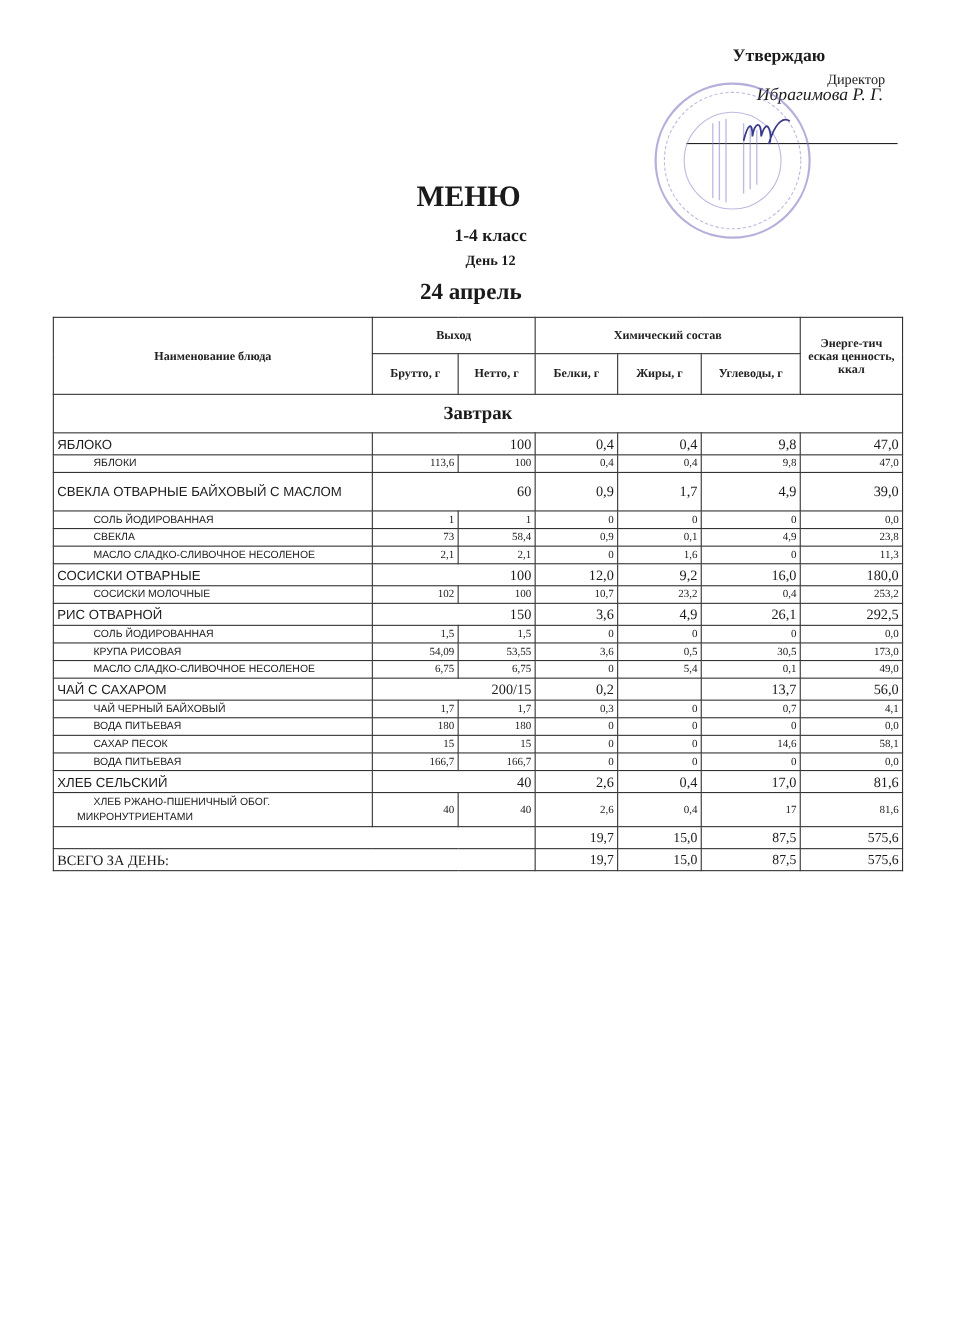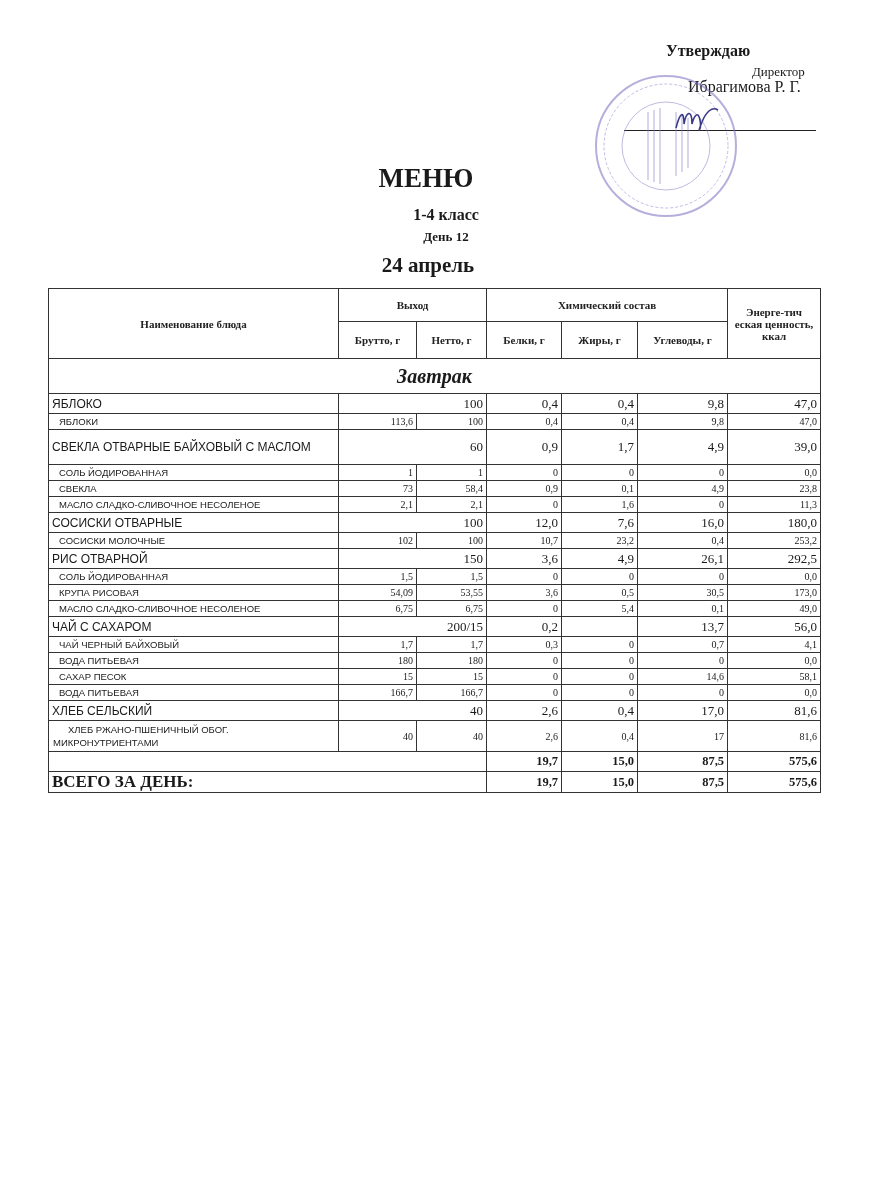--- a/index.html
+++ b/index.html
@@ -1,48 +1,48 @@
 <!DOCTYPE html>
 <html><head>
 <meta charset="utf-8">
 <style>
   html, body { margin: 0; padding: 0; background: #ffffff; }
   body { width: 872px; height: 1200px; position: relative; overflow: hidden; font-family: "Liberation Serif", serif; color: #1a1a1a; }
 
   .approve { position: absolute; left: 600px; top: 42px; width: 220px; }
   .approve .title { position: absolute; left: 66px; top: 0; font-weight: bold; font-size: 16px; }
   .approve .role { position: absolute; left: 152px; top: 22px; font-size: 13px; }
-  .approve .name { position: absolute; left: 88px; top: 36px; font-size: 16px; }
+  .approve .name { position: absolute; left: 88px; top: 36px; font-size: 16px; font-style: italic; }
   .approve .sigline { position: absolute; left: 24px; top: 88px; width: 192px; border-top: 1px solid #222; }
 
   .stamp { position: absolute; left: 592px; top: 72px; width: 148px; height: 148px; opacity: 0.55; }
   .signature { position: absolute; left: 672px; top: 102px; width: 50px; height: 36px; }
 
   .heading { position: absolute; left: 0; width: 872px; text-align: center; font-weight: bold; }
   .h-menu { top: 163px; font-size: 27px; left: -10px; }
   .h-class { top: 206px; font-size: 16px; left: 10px; }
   .h-day { top: 229px; font-size: 13px; left: 10px; }
   .h-date { top: 253px; font-size: 21px; left: -8px; }
 
   table.menu { position: absolute; left: 48px; top: 288px; width: 772px; border-collapse: collapse; table-layout: fixed; }
   table.menu td, table.menu th { border: 1px solid #333; padding: 0 3px; font-family: "Liberation Serif", serif; }
   table.menu th { font-weight: bold; font-size: 11px; text-align: center; color: #222; }
   .hdr1 th { height: 32px; }
   .hdr2 th { height: 36px; }
-  .section td { height: 34px; text-align: center; font-weight: bold; font-size: 20px; font-family: "Liberation Sans", sans-serif; font-style: italic; }
+  .section td { height: 34px; text-align: center; font-weight: bold; font-size: 17px; font-family: "Liberation Sans", sans-serif; }
   tr.dish td { font-family: "Liberation Sans", sans-serif; font-size: 12px; height: 19px; }
   tr.dish.tall td { height: 34px; }
   tr.dish td.num { text-align: right; font-family: "Liberation Serif", serif; font-size: 13px; }
   tr.ing td { font-family: "Liberation Sans", sans-serif; font-size: 9.5px; height: 15px; }
   tr.ing.tall td { height: 30px; }
-  tr.ing td.name { padding-left: 10px; }
+  tr.ing td.name { padding-left: 36px; }
   tr.ing td.num { text-align: right; font-family: "Liberation Serif", serif; font-size: 10px; }
-  tr.total td { height: 19px; font-weight: bold; font-size: 12.5px; text-align: right; }
-  tr.total td.label { text-align: left; font-size: 17px; }
-  tr.ing.tall td.name { padding-left: 4px; text-indent: 15px; line-height: 13px; }
+  tr.total td { height: 19px; font-weight: normal; font-size: 12.5px; text-align: right; }
+  tr.total td.label { text-align: left; font-size: 13px; }
+  tr.ing.tall td.name { padding-left: 21px; text-indent: 15px; line-height: 13px; }
 </style>
 </head>
 <body>
 
 <div class="approve">
   <div class="title">Утверждаю</div>
   <div class="role">Директор</div>
   <div class="name">Ибрагимова Р. Г.</div>
   <div class="sigline"></div>
 </div>
@@ -147,21 +147,21 @@
         <td class="num">2,1</td>
         <td class="num">0</td>
         <td class="num">1,6</td>
         <td class="num">0</td>
         <td class="num">11,3</td>
       </tr>
       <tr class="dish">
         <td class="name">СОСИСКИ ОТВАРНЫЕ</td>
         <td class="num" colspan="2">100</td>
         <td class="num">12,0</td>
-        <td class="num">7,6</td>
+        <td class="num">9,2</td>
         <td class="num">16,0</td>
         <td class="num">180,0</td>
       </tr>
       <tr class="ing">
         <td class="name">СОСИСКИ МОЛОЧНЫЕ</td>
         <td class="num">102</td>
         <td class="num">100</td>
         <td class="num">10,7</td>
         <td class="num">23,2</td>
         <td class="num">0,4</td>

